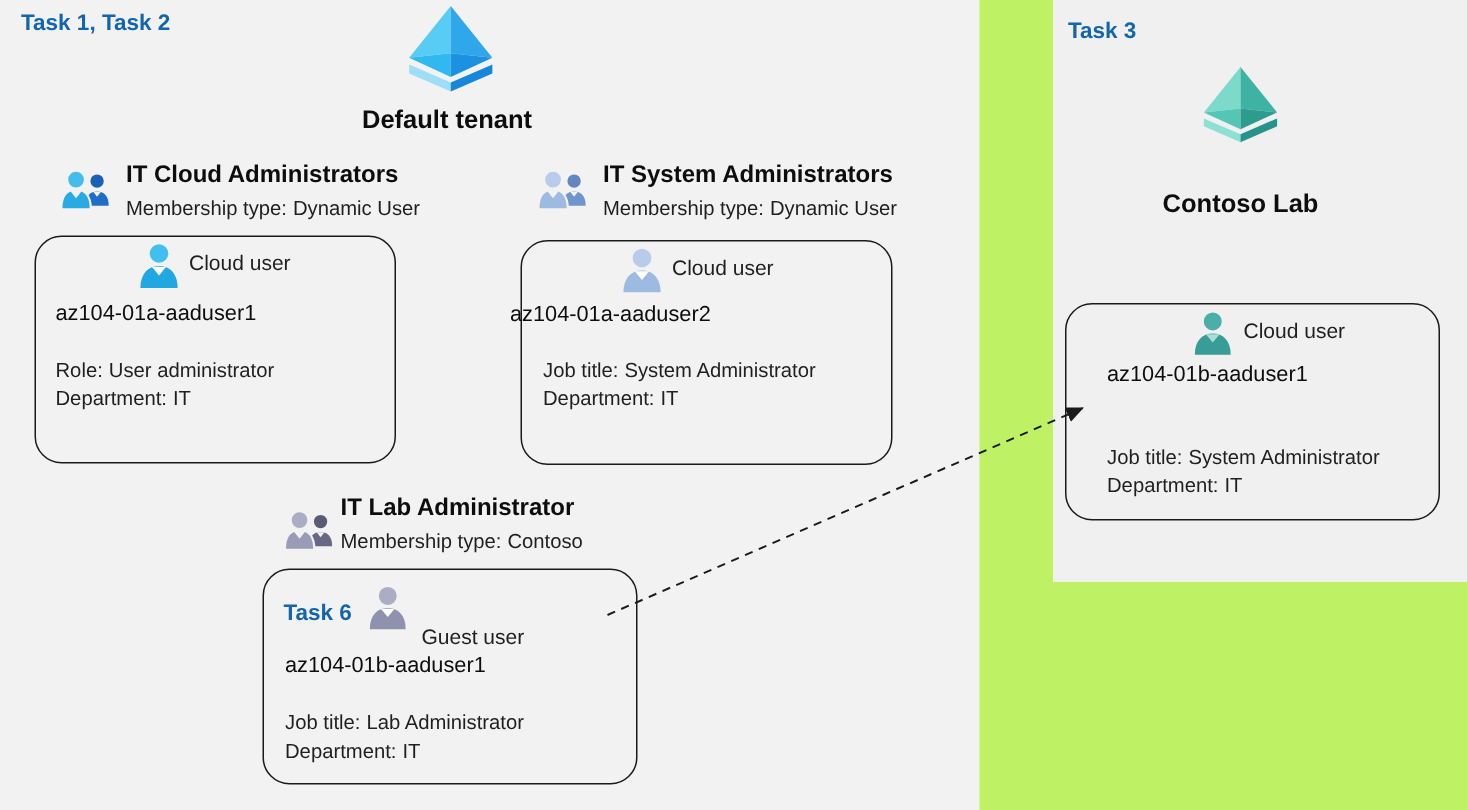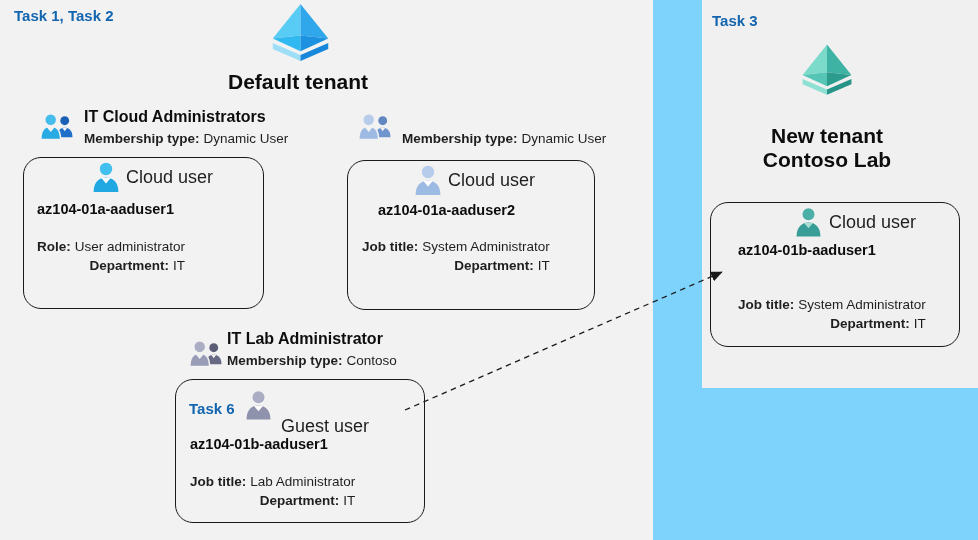--- a/index.html
+++ b/index.html
@@ -1,31 +1,31 @@
 <!DOCTYPE html>
 <html><head>
 <meta charset="utf-8">
 <style>
   html,body{margin:0;padding:0;}
   .canvas{
-    position:relative; width:978px; height:540px; background:#7dd3fc;
+    position:relative; width:978px; height:540px; background:#bef264;
     font-family:"Liberation Sans", sans-serif; overflow:hidden; color:#1f1f1f;
   }
   .bg-left{position:absolute; left:0; top:0; width:653px; height:540px;}
   .bg-right{position:absolute; left:702px; top:0; width:276px; height:388px;}
   .task-label{position:absolute; font-weight:700; font-size:15px;}
-  .tenant-title{position:absolute; font-weight:700; font-size:21px; color:#0d0d0d; text-align:center;}
+  .tenant-title{position:absolute; font-weight:700; font-size:17px; color:#0d0d0d; text-align:center;}
   .tenant-title .line{line-height:24px;}
   .group-title{position:absolute; font-weight:700; font-size:16px; color:#0d0d0d; white-space:nowrap;}
   .member-line{position:absolute; font-size:13.5px; white-space:nowrap;}
   .card{position:absolute; border:1.4px solid #1a1a1a; border-radius:18px; background:transparent;}
-  .usertype{position:absolute; font-size:18px; white-space:nowrap;}
-  .card-name{position:absolute; font-weight:700; font-size:14.5px; color:#0d0d0d; white-space:nowrap;}
-  .details{position:absolute; font-size:13.5px; line-height:18.5px; white-space:nowrap;text-align:right;}
-  .dl{font-weight:700;}
+  .usertype{position:absolute; font-size:14px; white-space:nowrap;}
+  .card-name{position:absolute; font-weight:400; font-size:14.5px; color:#0d0d0d; white-space:nowrap;}
+  .details{position:absolute; font-size:13.5px; line-height:18.5px; white-space:nowrap;}
+  .dl{font-weight:400;}
   .dv{margin-left:4px;}
   .icon{position:absolute; line-height:0;}
   .arrow-layer{position:absolute; left:0; top:0; pointer-events:none;}
 </style>
 </head>
 <body>
 
 <div class="canvas">
 
   <div class="bg-left" style="background: rgb(242, 242, 242);"></div>
@@ -83,34 +83,35 @@
       <circle cx="25.5" cy="9" r="4.6" fill="#6186c0"></circle>
       <path d="M17.5,26 C17.5,18.8 21,16.2 25.5,16.2 C30,16.2 33.5,18.8 33.5,26 Z" fill="#6f94ce"></path>
       <path d="M22.8,16.4 L25.5,19.8 L28.2,16.4 Z" fill="#f2f2f2"></path>
       <g stroke="#f2f2f2" stroke-width="1.6">
         <circle cx="11" cy="8" r="6.2" fill="#b7cbea"></circle>
         <path d="M0.8,28.5 C0.8,18.5 5.5,14.8 11,14.8 C16.5,14.8 21.2,18.5 21.2,28.5 Z" fill="#9dbbe2"></path>
       </g>
       <path d="M6.5,15.2 L11,20.8 L15.5,15.2 Z" fill="#f2f2f2"></path>
     </svg>
   </div>
+  <div class="group-title" style="left:402px; top:108px;">IT System Administrators</div>
   <div class="member-line" style="left:402px; top:131px;">
     <span class="dl">Membership type:</span><span class="dv">Dynamic User</span>
   </div>
 
   <div class="card" style="left:347px; top:160px; width:246px; height:148px;"></div>
   <div class="icon" style="left:414px; top:165px;">
     <svg width="28" height="30" viewBox="0 0 28 30">
       <circle cx="14" cy="7" r="6.2" fill="#b7cbea"></circle>
       <path d="M1.6,30 C1.6,20 7.2,15.4 14,15.4 C20.8,15.4 26.4,20 26.4,30 Z" fill="#9dbbe2"></path>
       <path d="M9.2,15.8 L14,21.6 L18.8,15.8 Z" fill="#ffffff"></path>
     </svg>
   </div>
   <div class="usertype" style="left:448px; top:170px;">Cloud user</div>
-  <div class="card-name" style="left:378px; top:202px;">az104-01a-aaduser2</div>
+  <div class="card-name" style="left:340px; top:202px;">az104-01a-aaduser2</div>
   <div class="details" style="left:362px; top:238px;">
     <div><span class="dl">Job title:</span><span class="dv">System Administrator</span></div>
     <div><span class="dl">Department:</span><span class="dv">IT</span></div>
   </div>
 
   <div class="icon" style="left:189px; top:339px;">
     <svg width="33" height="29" viewBox="0 0 34 30">
       <circle cx="25.5" cy="9" r="4.6" fill="#5a5c76"></circle>
       <path d="M17.5,26 C17.5,18.8 21,16.2 25.5,16.2 C30,16.2 33.5,18.8 33.5,26 Z" fill="#666884"></path>
       <path d="M22.8,16.4 L25.5,19.8 L28.2,16.4 Z" fill="#f2f2f2"></path>
@@ -149,21 +150,20 @@
       <polygon points="50,0 13,46 50,42" fill="#7cdacb"></polygon>
       <polygon points="50,0 87,46 50,42" fill="#3eb2a3"></polygon>
       <polygon points="13,46 50,63 50,42" fill="#55c6b6"></polygon>
       <polygon points="87,46 50,63 50,42" fill="#2c9c8f"></polygon>
       <polygon points="13,52 50,68 50,76 13,60" fill="#8ee0d3"></polygon>
       <polygon points="87,52 50,68 50,76 87,60" fill="#27948a"></polygon>
     </svg>
   </div>
 
   <div class="tenant-title" style="left:727px; top:124px; width:200px;">
-    <div class="line">New tenant</div>
     <div class="line">Contoso Lab</div>
   </div>
 
   <div class="card" style="left:710px; top:202px; width:248px; height:143px;"></div>
   <div class="icon" style="left:795px; top:207px;">
     <svg width="27" height="30" viewBox="0 0 28 30">
       <circle cx="14" cy="7" r="6.2" fill="#4bafa7"></circle>
       <path d="M1.6,30 C1.6,20 7.2,15.4 14,15.4 C20.8,15.4 26.4,20 26.4,30 Z" fill="#379d96"></path>
       <path d="M9.2,15.8 L14,21.6 L18.8,15.8 Z" fill="#a9dcd4"></path>
     </svg>

